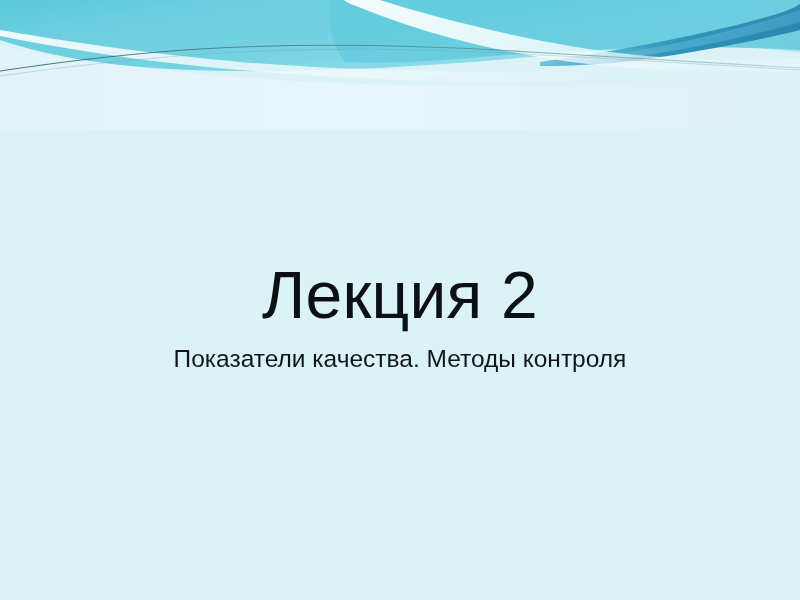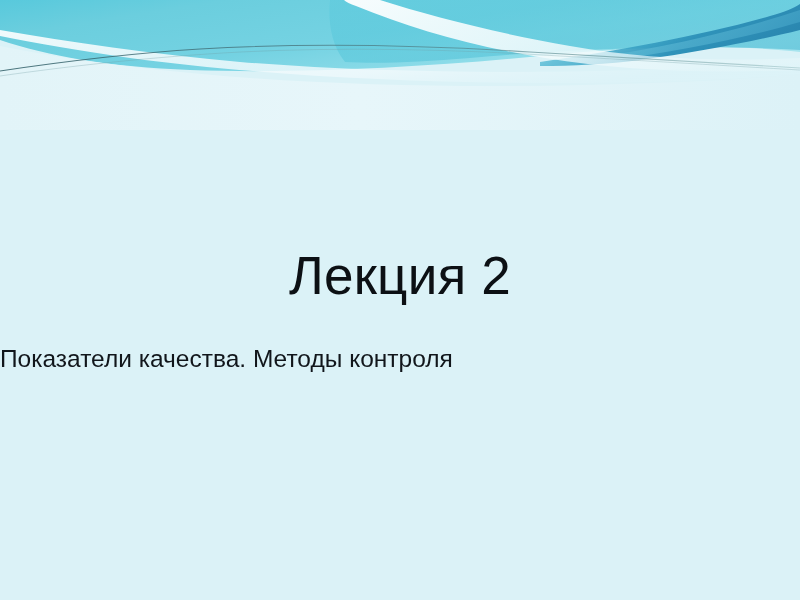--- a/index.html
+++ b/index.html
@@ -39,34 +39,35 @@
 
   
   .title-block {
     position: absolute;
     left: 0;
     top: 246px;
     width: 800px;
     text-align: center;
   }
   .slide-title {
-    margin: 0;
-    font-size: 53px;
+    margin: 13px;
+    font-size: 66px;
     font-weight: 400;
     line-height: 1.12;
     color: #0c1014;
     letter-spacing: 0.2px;
     white-space: nowrap;
   }
 
   .subtitle-block {
     position: absolute;
     left: 0;
     top: 344px;
     width: 800px;
+    text-align: center;
   }
   .slide-subtitle {
     margin: 0;
     font-size: 24.5px;
     font-weight: 400;
     line-height: 1.2;
     color: #11161b;
     white-space: nowrap;
   }
 </style>

